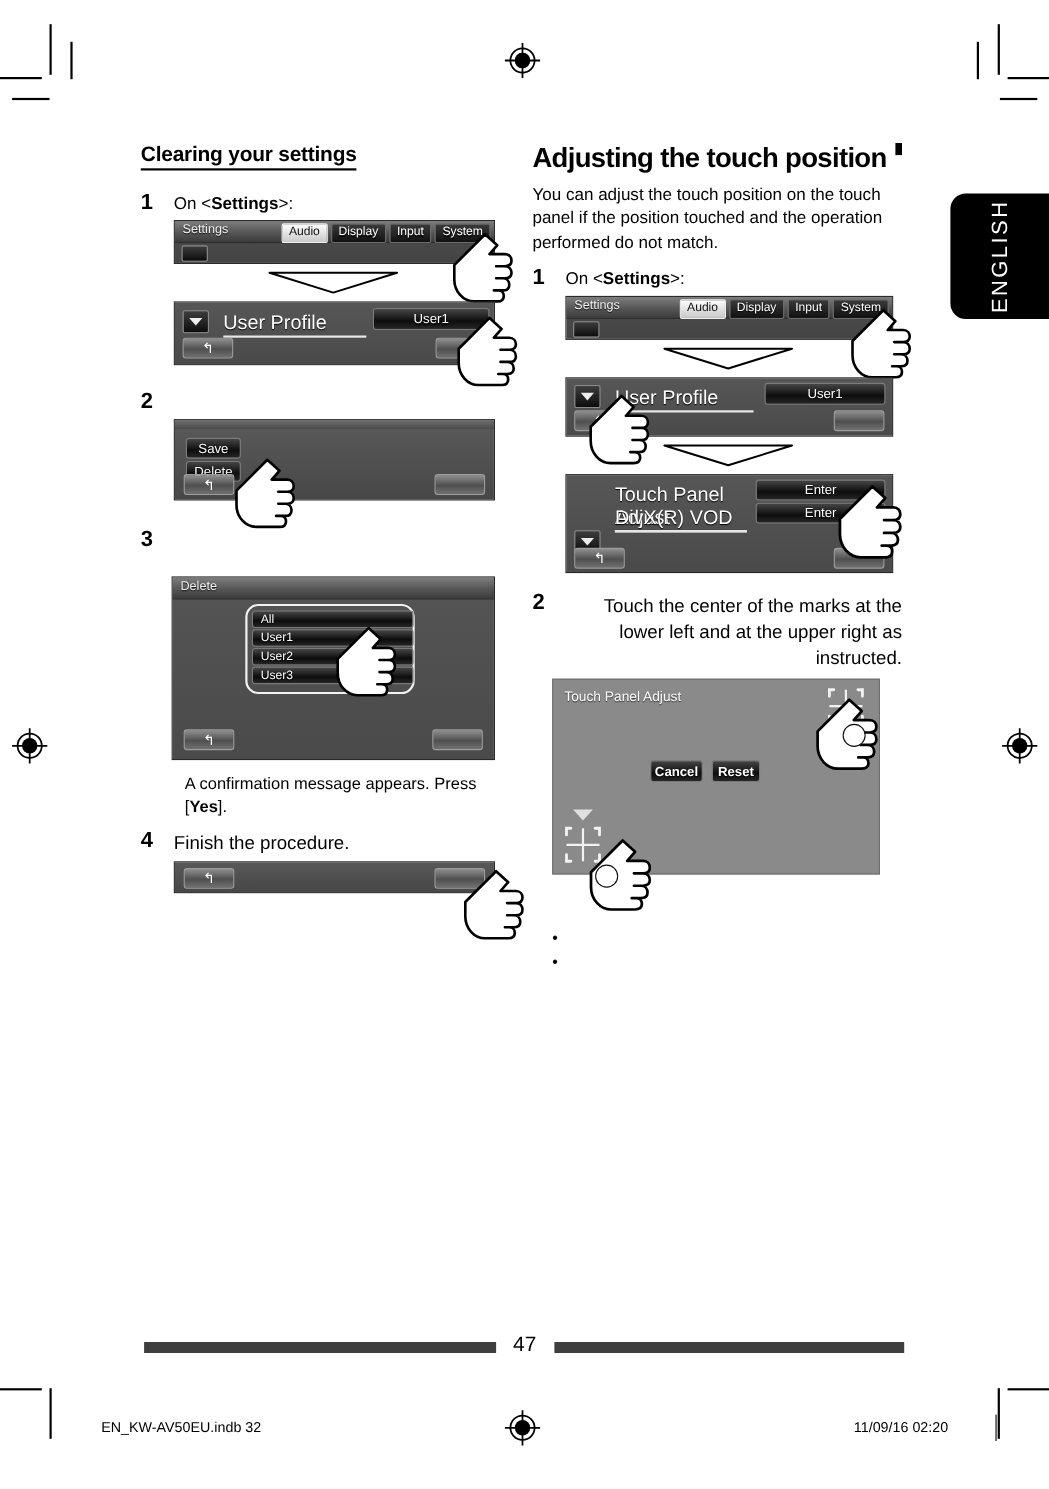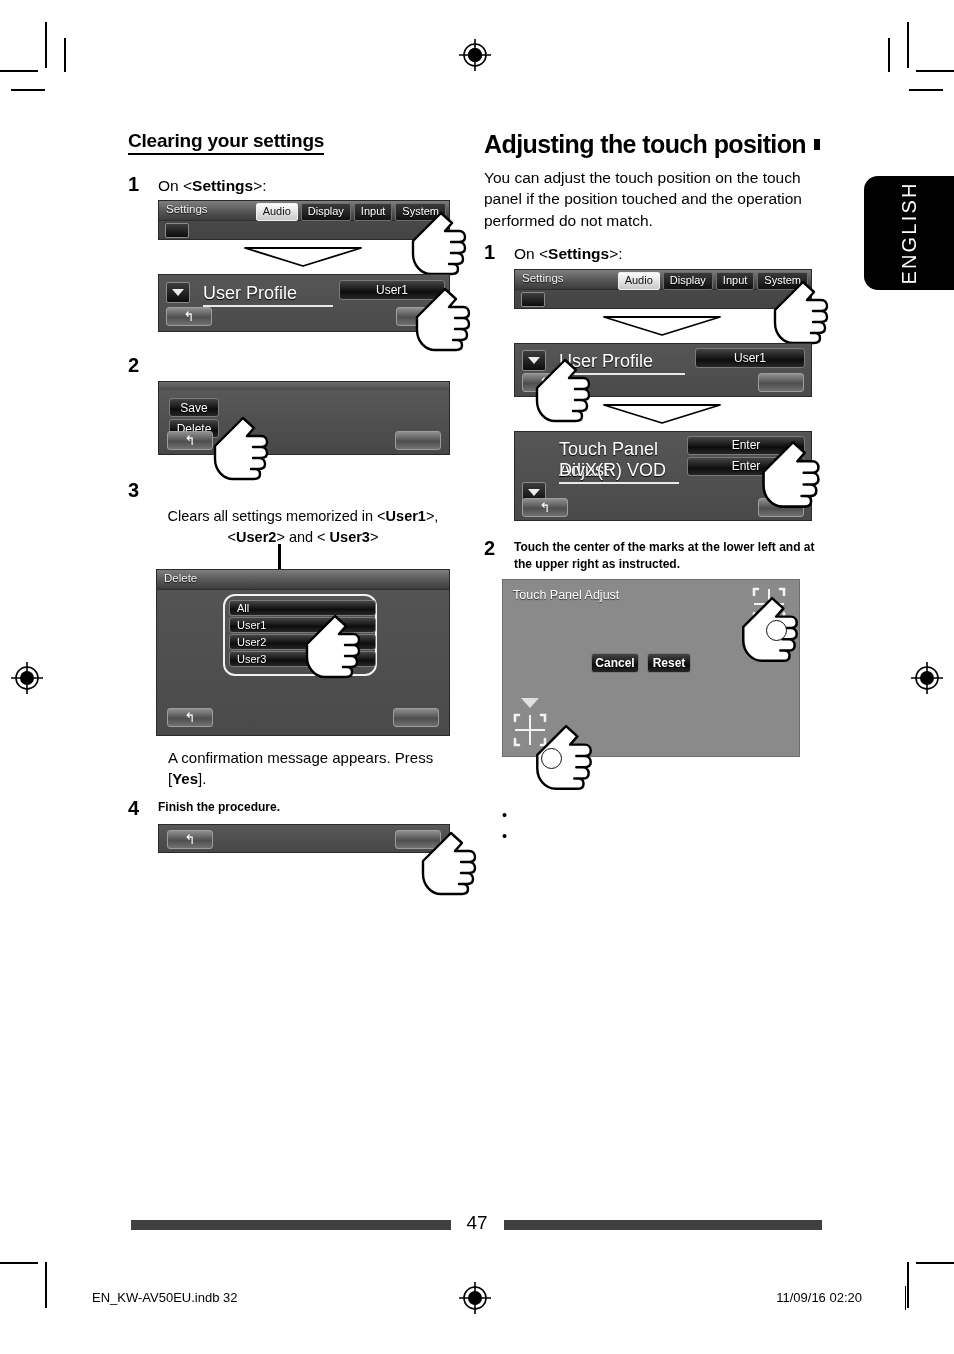--- a/index.html
+++ b/index.html
@@ -26,29 +26,29 @@
   .col-left{position:absolute;left:128px;top:130px;width:340px;}
   .col-right{position:absolute;left:484px;top:130px;width:336px;}
 
   h2.sub-head{
     font-size:19px;font-weight:bold;margin:0 0 12px 0;
     border-bottom:2px solid #000;display:inline-block;padding-bottom:1px;
     letter-spacing:-0.2px;
   }
   h1.main-head{
     font-size:25px;font-weight:bold;margin:0 0 8px 0;letter-spacing:-0.6px;
-    display:flex;align-items:center;gap:8px;white-space:nowrap;
+    display:flex;align-items:flex-start;gap:8px;white-space:nowrap;
   }
   h1.main-head .headbar{display:inline-block;width:36px;height:11px;background:#000;}
   p.body-text{font-size:15.5px;line-height:1.38;margin:0 0 10px 0;}
 
   .step{display:flex;margin:6px 0 4px 0;}
   .step .num{font-size:20px;font-weight:bold;width:30px;flex:none;line-height:1.15;}
-  .step .txt{font-size:15.5px;line-height:1.38;padding-top:2px;}
-  .step .txt.bold{font-weight:bold;font-size:12px;line-height:1.42;}
+  .step .txt{font-size:15.5px;line-height:1.38;padding-top:2px;text-align:right;}
+  .step .txt.bold{font-weight:normal;font-size:17px;line-height:1.42;}
   .note{font-size:15px;line-height:1.38;margin:6px 0 2px 0;}
   .note-list{margin:8px 0 0 0;padding:0;list-style:none;}
   .note-list li{font-size:14.5px;line-height:1.5;display:flex;gap:8px;}
   .note-list li .dot{flex:none;}
   .center-note{font-size:14.5px;line-height:1.4;text-align:center;margin:4px 0;}
 
   
   .panel{
     position:relative;
     background:linear-gradient(#5d5d5d,#4a4a4a 35%,#444 100%);
@@ -248,29 +248,20 @@
       <path d="M20 22 L38 4 L49 14 L42 22 L56 22 C60 22 62 25 62 28 C62 31 60 33 56 33 L48 33 L56 33 C60 33 62 36 62 39 C62 42 60 44 56 44 L48 44 L54 44 C58 44 60 47 60 50 C60 53 58 55 54 55 L46 55 L50 55 C53 55 55 57 55 60 C55 63 53 65 49 65 L28 65 C18 65 10 56 10 45 L10 32 Z" fill="#fff" stroke="#000" stroke-width="2.4" stroke-linejoin="round"></path>
     </svg>
   </div>
 
   
   <div class="step" style="margin-top:24px;">
     <div class="num">3</div>
   </div>
 
   
-  <div class="center-note" style="margin-left:30px;width:290px;position:relative;">
-    <div>
-      <span>Clears all settings memorized in &lt;</span><b>User1</b><span>&gt;,</span>
-    </div>
-    <div>
-      <span>&lt;</span><b>User2</b><span>&gt; and &lt; </span><b>User3</b><span>&gt;</span>
-    </div>
-    <div class="lead-line" style="left:120px;top:38px;height:62px;"></div>
-  </div>
 
   
   <div class="panel" style="margin-left:28px;width:292px;height:165px;margin-top:22px;background:linear-gradient(#555,#4a4a4a);">
     <div class="titlebar">
       <div class="ttl">Delete</div>
     </div>
     <div class="group-outline" style="left:66px;top:24px;width:150px;height:78px;"></div>
     <div class="btn3d" style="position:absolute;left:72px;top:30px;width:138px;height:14px;justify-content:flex-start;padding-left:7px;font-size:11px;">All</div>
     <div class="btn3d" style="position:absolute;left:72px;top:47px;width:138px;height:14px;justify-content:flex-start;padding-left:7px;font-size:11px;">User1</div>
     <div class="btn3d" style="position:absolute;left:72px;top:64px;width:138px;height:14px;justify-content:flex-start;padding-left:7px;font-size:11px;">User2</div>

